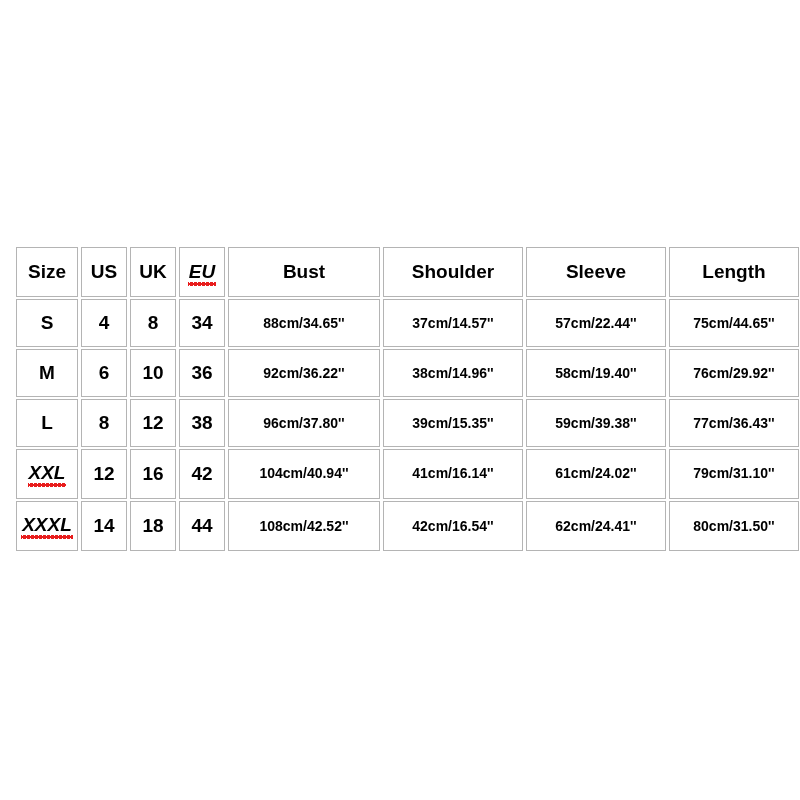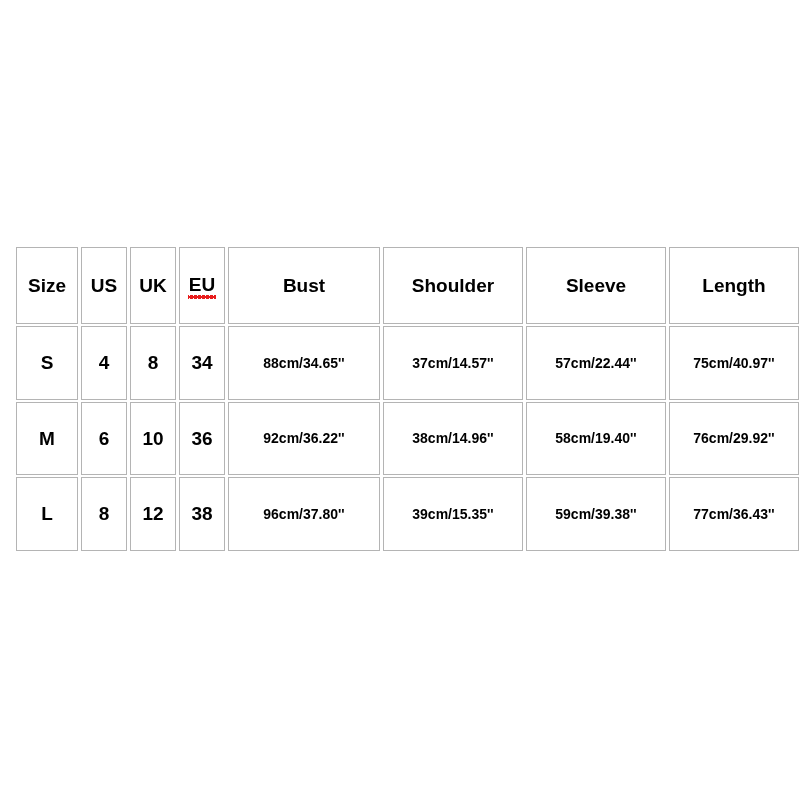--- a/index.html
+++ b/index.html
@@ -70,20 +70,21 @@
   tr.body-row td.cell-uk,
   tr.body-row td.cell-eu {
     font-size: 19px;
   }
 
   
   .spellcheck {
     display: inline-block;
     position: relative;
     padding-bottom: 1px;
+    font-style: italic;
   }
   .spellcheck::after {
     content: "";
     position: absolute;
     left: -1px;
     right: -1px;
     bottom: -3px;
     height: 4px;
     background-image:
       repeating-linear-gradient(
@@ -128,21 +129,21 @@
           <td class="cell-header cell-length">Length</td>
         </tr>
         <tr class="body-row">
           <td class="cell-size">S</td>
           <td class="cell-us">4</td>
           <td class="cell-uk">8</td>
           <td class="cell-eu">34</td>
           <td class="cell-bust">88cm/34.65''</td>
           <td class="cell-shoulder">37cm/14.57''</td>
           <td class="cell-sleeve">57cm/22.44''</td>
-          <td class="cell-length">75cm/40.97''</td>
+          <td class="cell-length">75cm/44.65''</td>
         </tr>
         <tr class="body-row">
           <td class="cell-size">M</td>
           <td class="cell-us">6</td>
           <td class="cell-uk">10</td>
           <td class="cell-eu">36</td>
           <td class="cell-bust">92cm/36.22''</td>
           <td class="cell-shoulder">38cm/14.96''</td>
           <td class="cell-sleeve">58cm/19.40''</td>
           <td class="cell-length">76cm/29.92''</td>
@@ -150,15 +151,35 @@
         <tr class="body-row">
           <td class="cell-size">L</td>
           <td class="cell-us">8</td>
           <td class="cell-uk">12</td>
           <td class="cell-eu">38</td>
           <td class="cell-bust">96cm/37.80''</td>
           <td class="cell-shoulder">39cm/15.35''</td>
           <td class="cell-sleeve">59cm/39.38''</td>
           <td class="cell-length">77cm/36.43''</td>
         </tr>
+        <tr class="body-row">
+          <td class="cell-size"><span class="spellcheck">XXL</span></td>
+          <td class="cell-us">12</td>
+          <td class="cell-uk">16</td>
+          <td class="cell-eu">42</td>
+          <td class="cell-bust">104cm/40.94''</td>
+          <td class="cell-shoulder">41cm/16.14''</td>
+          <td class="cell-sleeve">61cm/24.02''</td>
+          <td class="cell-length">79cm/31.10''</td>
+        </tr>
+        <tr class="body-row">
+          <td class="cell-size"><span class="spellcheck">XXXL</span></td>
+          <td class="cell-us">14</td>
+          <td class="cell-uk">18</td>
+          <td class="cell-eu">44</td>
+          <td class="cell-bust">108cm/42.52''</td>
+          <td class="cell-shoulder">42cm/16.54''</td>
+          <td class="cell-sleeve">62cm/24.41''</td>
+          <td class="cell-length">80cm/31.50''</td>
+        </tr>
       </tbody>
   </table>
 </div>
 
 </body></html>

